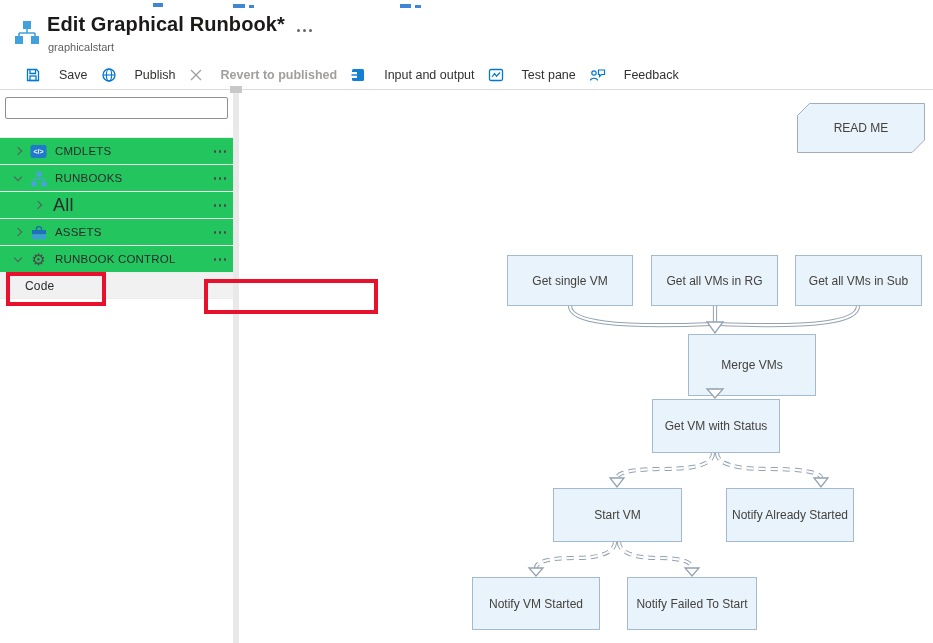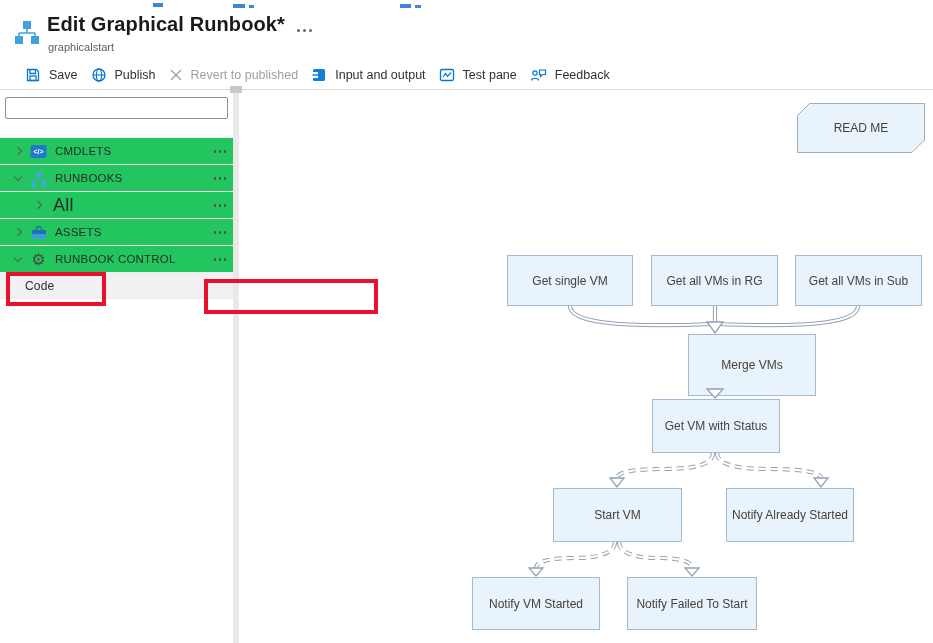--- a/index.html
+++ b/index.html
@@ -11,22 +11,22 @@
   
   .speck { position:absolute; background:#3f87d6; }
   
   .app-icon { position:absolute; left:14px; top:20px; width:26px; height:26px; }
   .page-title { position:absolute; left:47px; top:13px; font-size:20px; font-weight:700; color:#1b1a19; letter-spacing:.1px; }
   .title-dots { position:absolute; left:297px; top:29px; display:flex; gap:3px; }
   .title-dots i { width:3px; height:3px; border-radius:50%; background:#666; }
   .page-subtitle { position:absolute; left:48px; top:41px; font-size:11px; color:#605e5c; }
   
   .toolbar { position:absolute; left:25px; top:63px; height:24px; display:flex; align-items:center; gap:13px; }
-  .tb-item { display:flex; align-items:center; gap:8px; font-size:12.5px; color:#323130; cursor:pointer; white-space:nowrap; }
-  .tb-item.disabled { color:#a19f9d; cursor:default; }
+  .tb-item { display:flex; align-items:center; gap:18px; font-size:12.5px; color:#323130; cursor:pointer; white-space:nowrap; }
+  .tb-item.disabled { color:#a19f9d; cursor:default;font-weight:bold; }
   .toolbar-divider { position:absolute; left:0; top:89px; width:933px; height:1px; background:#dcdcdc; }
   .splitter-handle { position:absolute; left:230px; top:86px; width:12px; height:7px; background:#c8c8c8; z-index:3; }
   
   .search-input {
     position:absolute; left:5px; top:97px; width:223px; height:22px;
     border:1px solid #8f8f8f; border-radius:2px; font-size:12px; padding:0 6px;
     font-family:"Liberation Sans", sans-serif; outline:none; background:#fff;
   }
   .tree { position:absolute; left:0; top:137px; width:233px; }
   .tree-row { position:relative; height:27px; border-top:1px solid #ececec; display:flex; align-items:center; background:#22c55e; }

